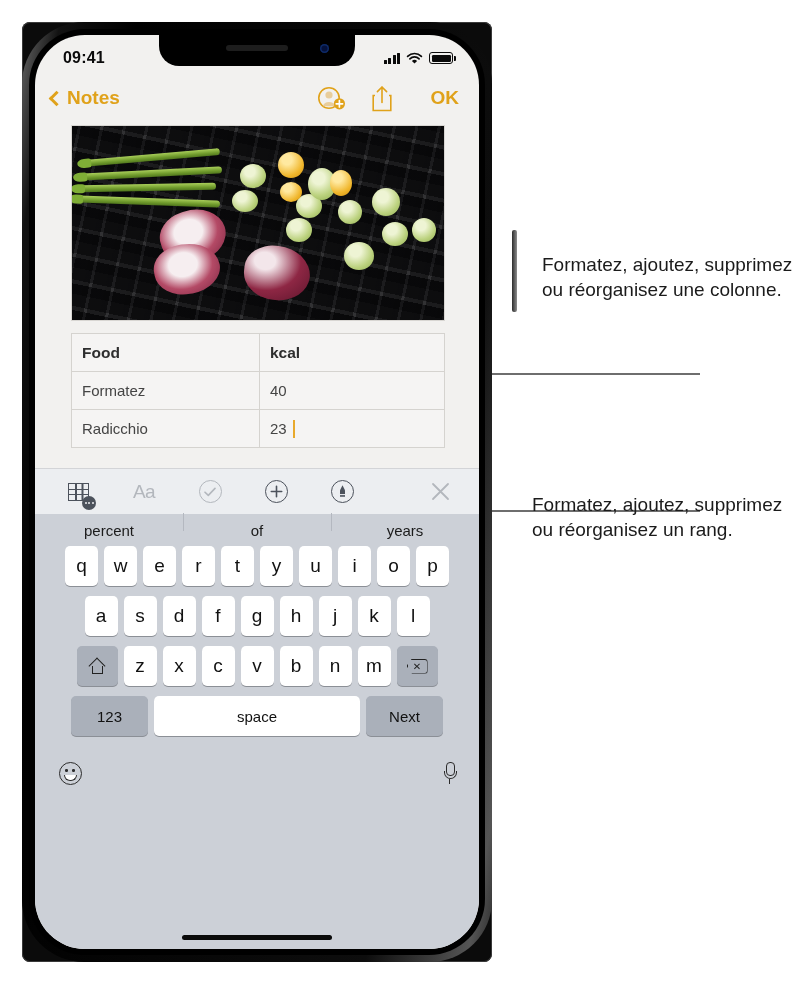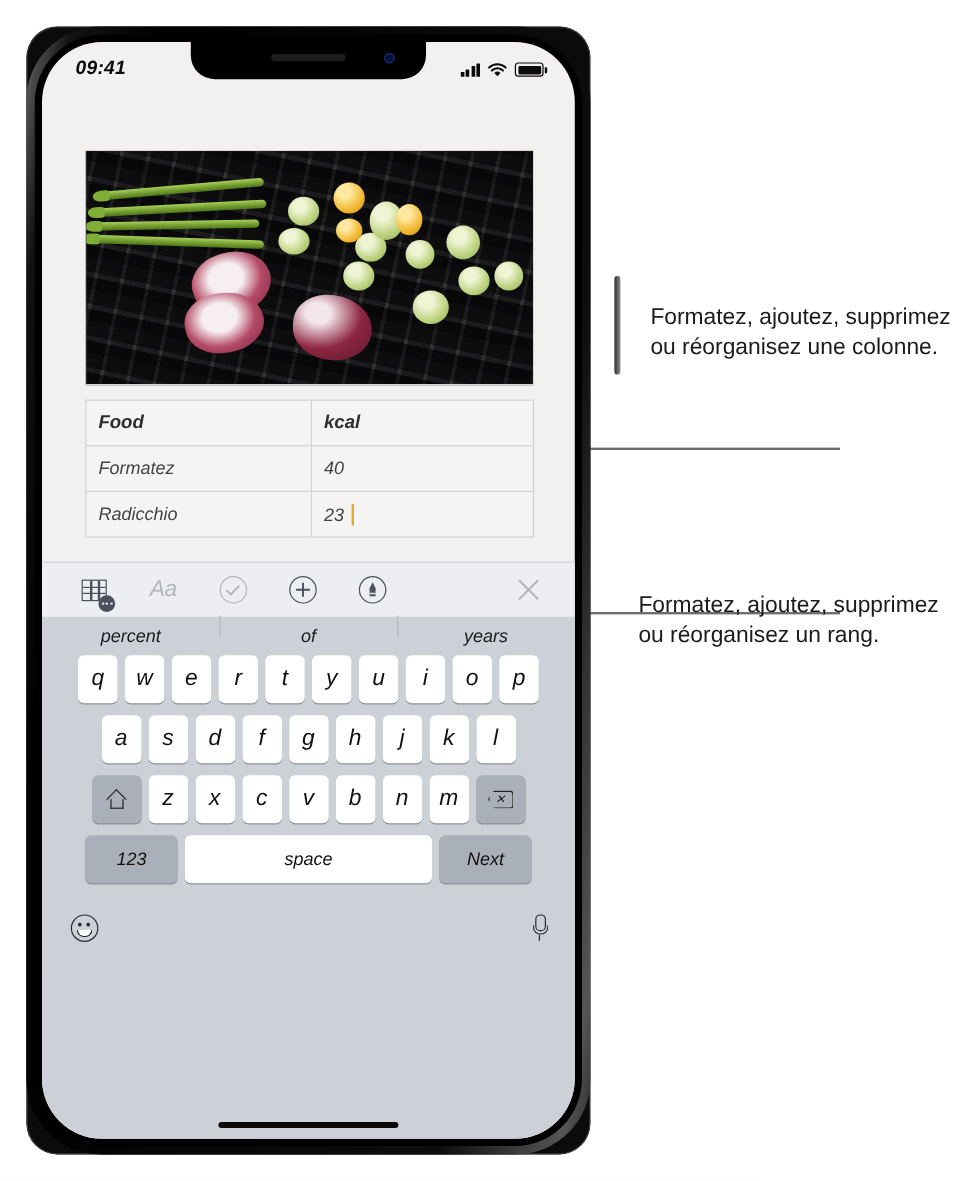--- a/index.html
+++ b/index.html
@@ -19,24 +19,23 @@
 
   
   #lead-row-v { left:46px; top:492px; width:2px; height:20px; }
   #lead-row-h { left:46px; top:510px; width:654px; height:2px; }
 
   
   #phone {
     position:absolute; left:22px; top:22px;
     width:470px; height:940px;
     background:#0b0b0b;
-    border-radius:26px;
+    border-radius:8px;
     z-index:3;
     box-shadow:0 0 0 1px #3a3a3a inset;
-    font-style:italic;
   }
   #phone:before{ 
     content:""; position:absolute; inset:0;
     border-radius:62px;
     background:linear-gradient(100deg,#6a6a6a 0%,#121212 6%,#000 18%,#0d0d0d 80%,#555 96%,#2a2a2a 100%);
   }
   #phone:after{
     content:""; position:absolute; inset:7px;
     border-radius:56px; background:#000;
   }
@@ -156,21 +155,21 @@
   #note-table td.c1{ width:188px; }
   .caret{ display:inline-block; width:2px; height:18px; background:#e8a92c; vertical-align:-4px; margin-left:6px; }
 
   
   #fmt-toolbar{
     position:absolute; left:0; right:0; top:433px; height:46px;
     background:#eceef1; border-top:1px solid #d3d4d7;
     display:flex; align-items:center; justify-content:space-between;
     padding:0 26px 0 30px; z-index:15;
   }
-  #fmt-icons{ display:flex; align-items:center; gap:32px; }
+  #fmt-icons{ display:flex; align-items:center; gap:40px; }
   .ic{ width:26px; height:26px; display:flex; align-items:center; justify-content:center;
        color:#4c525c; cursor:pointer; position:relative; }
   .ic.dim{ color:#b3b7bd; }
   .ic-ring{ width:23px; height:23px; border-radius:50%; border:1.7px solid currentColor;
        display:flex; align-items:center; justify-content:center; }
   .tbl-ic{ width:21px; height:18px; border:1.6px solid currentColor; position:relative; }
   .tbl-ic:before{ content:""; position:absolute; left:0; right:0; top:5px; height:1.6px; background:currentColor;
      box-shadow:0 5px 0 currentColor; }
   .tbl-ic:after{ content:""; position:absolute; top:0; bottom:0; left:6.5px; width:1.6px; background:currentColor;
      box-shadow:6.5px 0 0 currentColor; }
@@ -253,20 +252,42 @@
           <path d="M8.5 11.6 5.9 8.9a3.8 3.8 0 0 1 5.2 0z" fill="#0b0b0b"></path>
           <path d="M3.9 6.8a6.6 6.6 0 0 1 9.2 0" stroke="#0b0b0b" stroke-width="1.7" fill="none" stroke-linecap="round"></path>
           <path d="M1.6 4.3a9.9 9.9 0 0 1 13.8 0" stroke="#0b0b0b" stroke-width="1.7" fill="none" stroke-linecap="round"></path>
         </svg>
         <span class="batt">
             <i></i>
           </span>
       </div>
     </div>
 
+    <div id="navbar">
+      <div id="back-btn">
+        <span class="chev"></span>
+        <span id="back-label" class="amber">Notes</span>
+      </div>
+      <div id="nav-spacer"></div>
+      <div id="nav-actions">
+        <svg width="30" height="26" viewBox="0 0 30 26" style="cursor:pointer">
+          <circle cx="12" cy="13" r="10.2" fill="none" stroke="#e0a21a" stroke-width="1.6"></circle>
+          <circle cx="12" cy="10" r="3.6" fill="#e8cd9b"></circle>
+          <path d="M5.6 21.2a6.9 6.9 0 0 1 12.8 0" fill="#e8cd9b"></path>
+          <circle cx="22.4" cy="18.8" r="5.6" fill="#e0a21a"></circle>
+          <path d="M22.4 15.6v6.4M19.2 18.8h6.4" stroke="#fff" stroke-width="1.7" stroke-linecap="round"></path>
+        </svg>
+        <svg width="22" height="27" viewBox="0 0 22 27" style="cursor:pointer">
+          <path d="M4 10.5H2.2v15h17.6v-15H18" fill="none" stroke="#e0a21a" stroke-width="1.6"></path>
+          <path d="M11 17.4V2.2" stroke="#e0a21a" stroke-width="1.6" stroke-linecap="round"></path>
+          <path d="M6.4 6.6 11 2l4.6 4.6" fill="none" stroke="#e0a21a" stroke-width="1.6" stroke-linecap="round" stroke-linejoin="round"></path>
+        </svg>
+        <span id="ok-btn" class="amber">OK</span>
+      </div>
+    </div>
 
     <div id="note-body">
 
       <div id="photo-wrap">
         <div class="grill"></div>
 
         <div class="asp" style="left:12px;top:28px;width:136px;transform:rotate(-5deg)"></div>
         <div class="asp" style="left:8px;top:44px;width:142px;transform:rotate(-3deg)"></div>
         <div class="asp" style="left:6px;top:58px;width:138px;transform:rotate(-1deg)"></div>
         <div class="asp" style="left:4px;top:72px;width:144px;transform:rotate(2deg)"></div>

